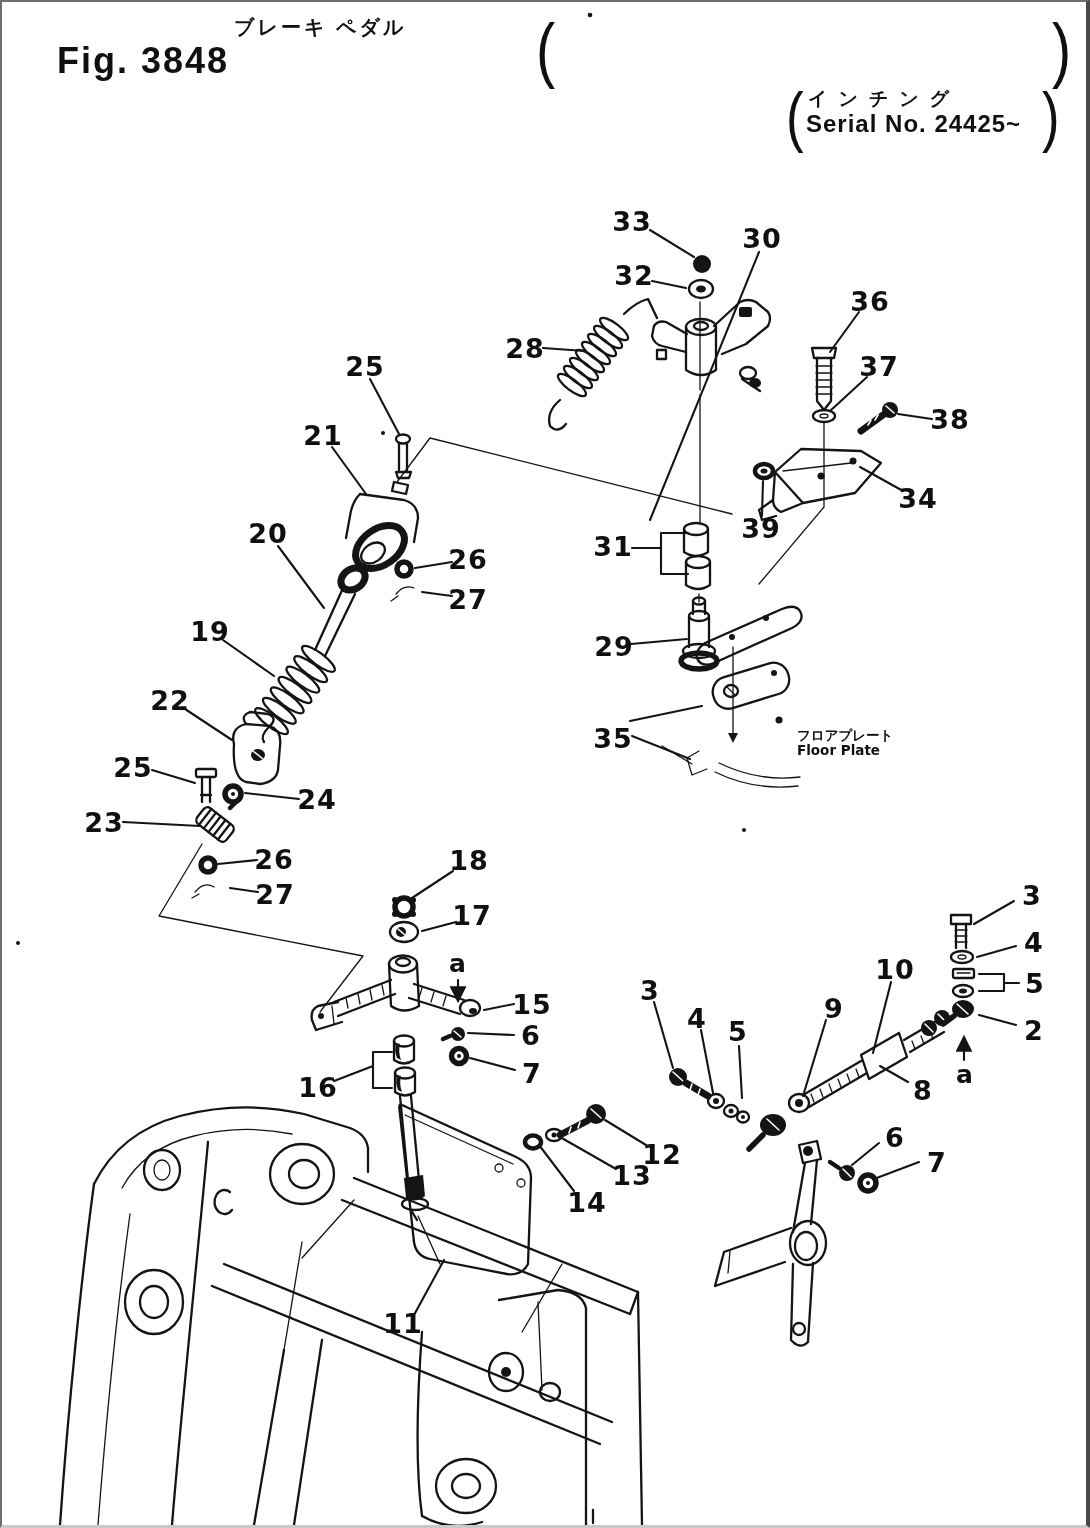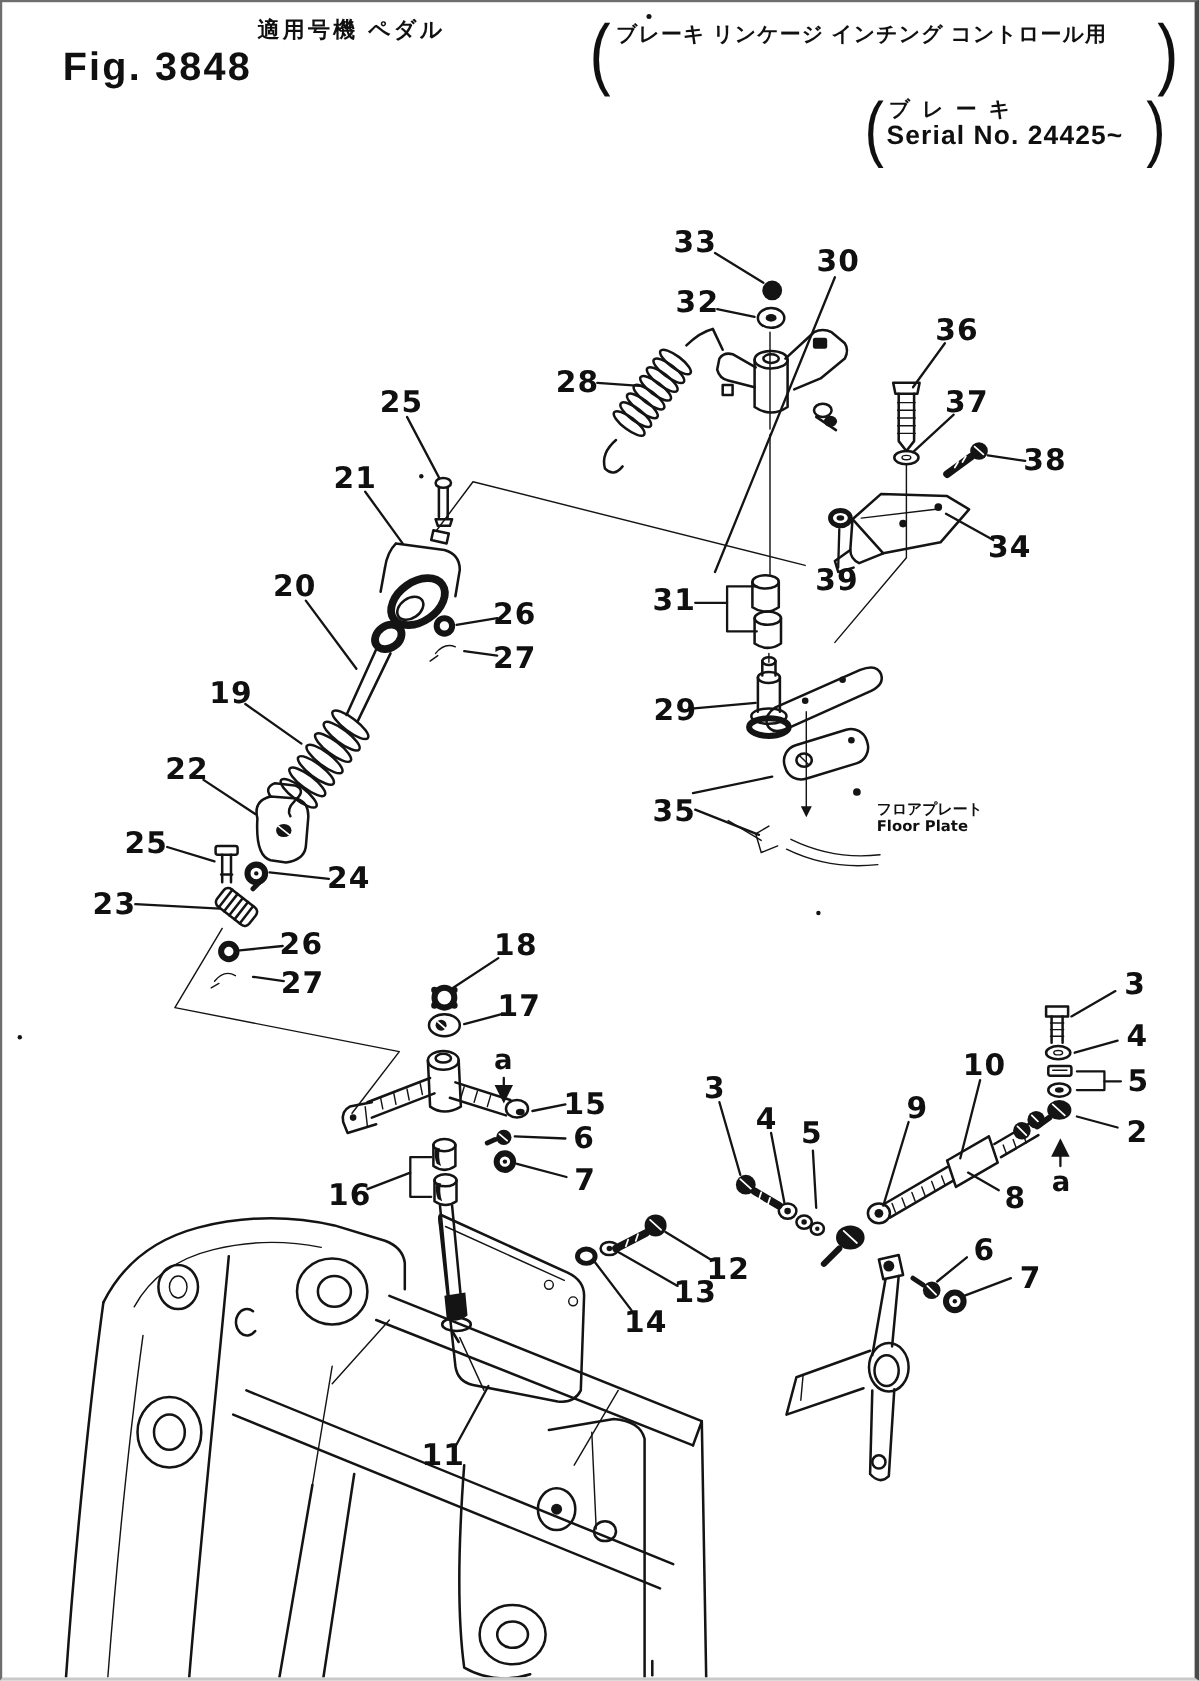--- a/index.html
+++ b/index.html
@@ -40,26 +40,25 @@
   .co{font-family:"DejaVu Sans","Liberation Sans",sans-serif;font-weight:bold;font-size:27px;fill:#101010;text-anchor:middle;dominant-baseline:central;letter-spacing:1px;}
   .co.sm{font-size:25px;}
   .fp{font-family:"DejaVu Sans","Liberation Sans",sans-serif;font-weight:bold;font-size:13.5px;fill:#101010;text-anchor:start;}
 </style>
 </head>
 <body>
 
 <div class="page">
 
   <div class="abs hdr-fig">Fig. 3848</div>
-  <div class="abs hdr-jp">適用号機 ペダル</div>
+  <div class="abs hdr-jp">ブレーキ ペダル</div>
   <div class="abs paren p1">(</div>
-  <div class="abs hdr2-jp">ブレーキ リンケージ インチング コントロール用</div>
   <div class="abs paren p2">)</div>
   <div class="abs paren p3">(</div>
-  <div class="abs ser-jp">ブレーキ</div>
+  <div class="abs ser-jp">インチング</div>
   <div class="abs ser-en">Serial No. 24425~</div>
   <div class="abs paren p4">)</div>
 
   <svg width="1084" height="1523" viewBox="0 0 1084 1523">
     <defs>
       <marker id="arrowhead" markerWidth="9" markerHeight="9" refX="6.5" refY="4" orient="auto">
         <path d="M0,0 L8,4 L0,8 z" fill="#141414"></path>
       </marker>
     </defs>
 

